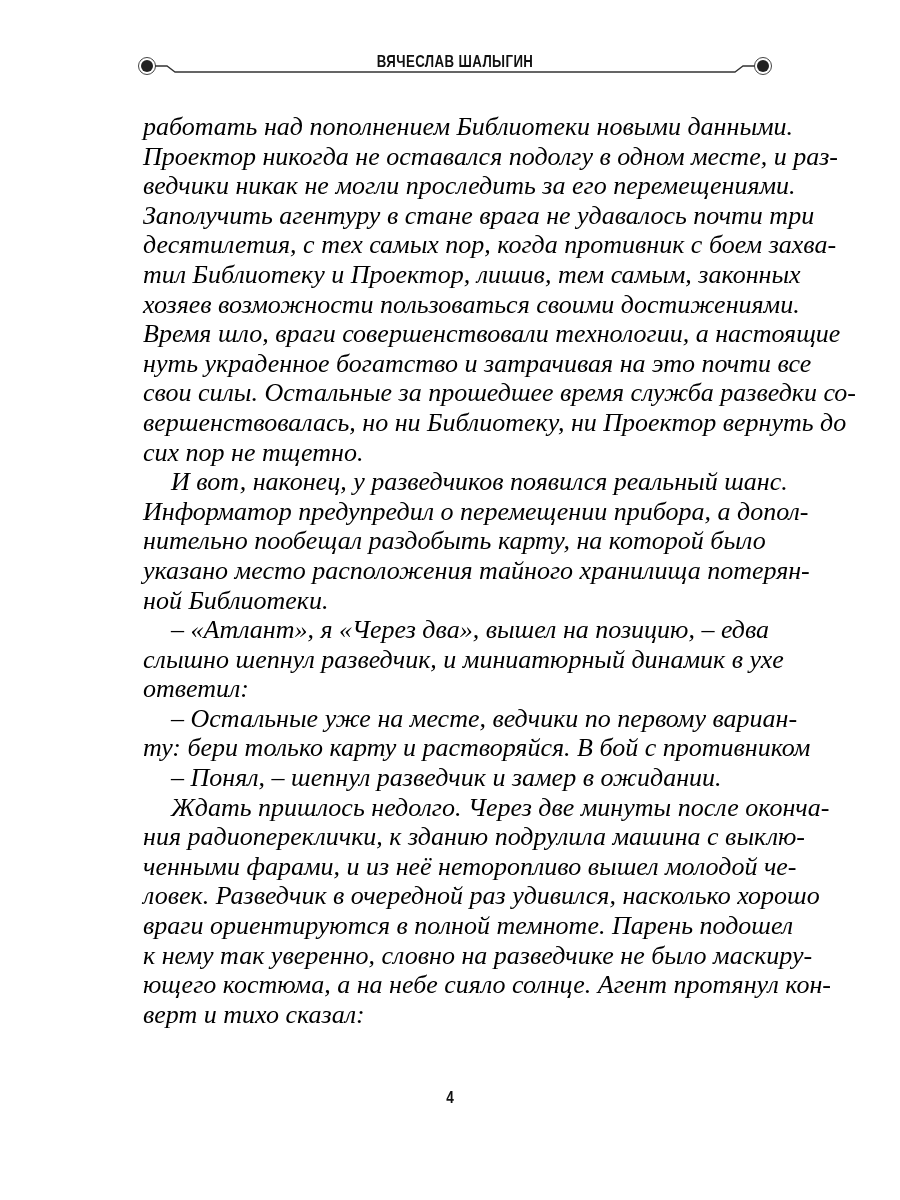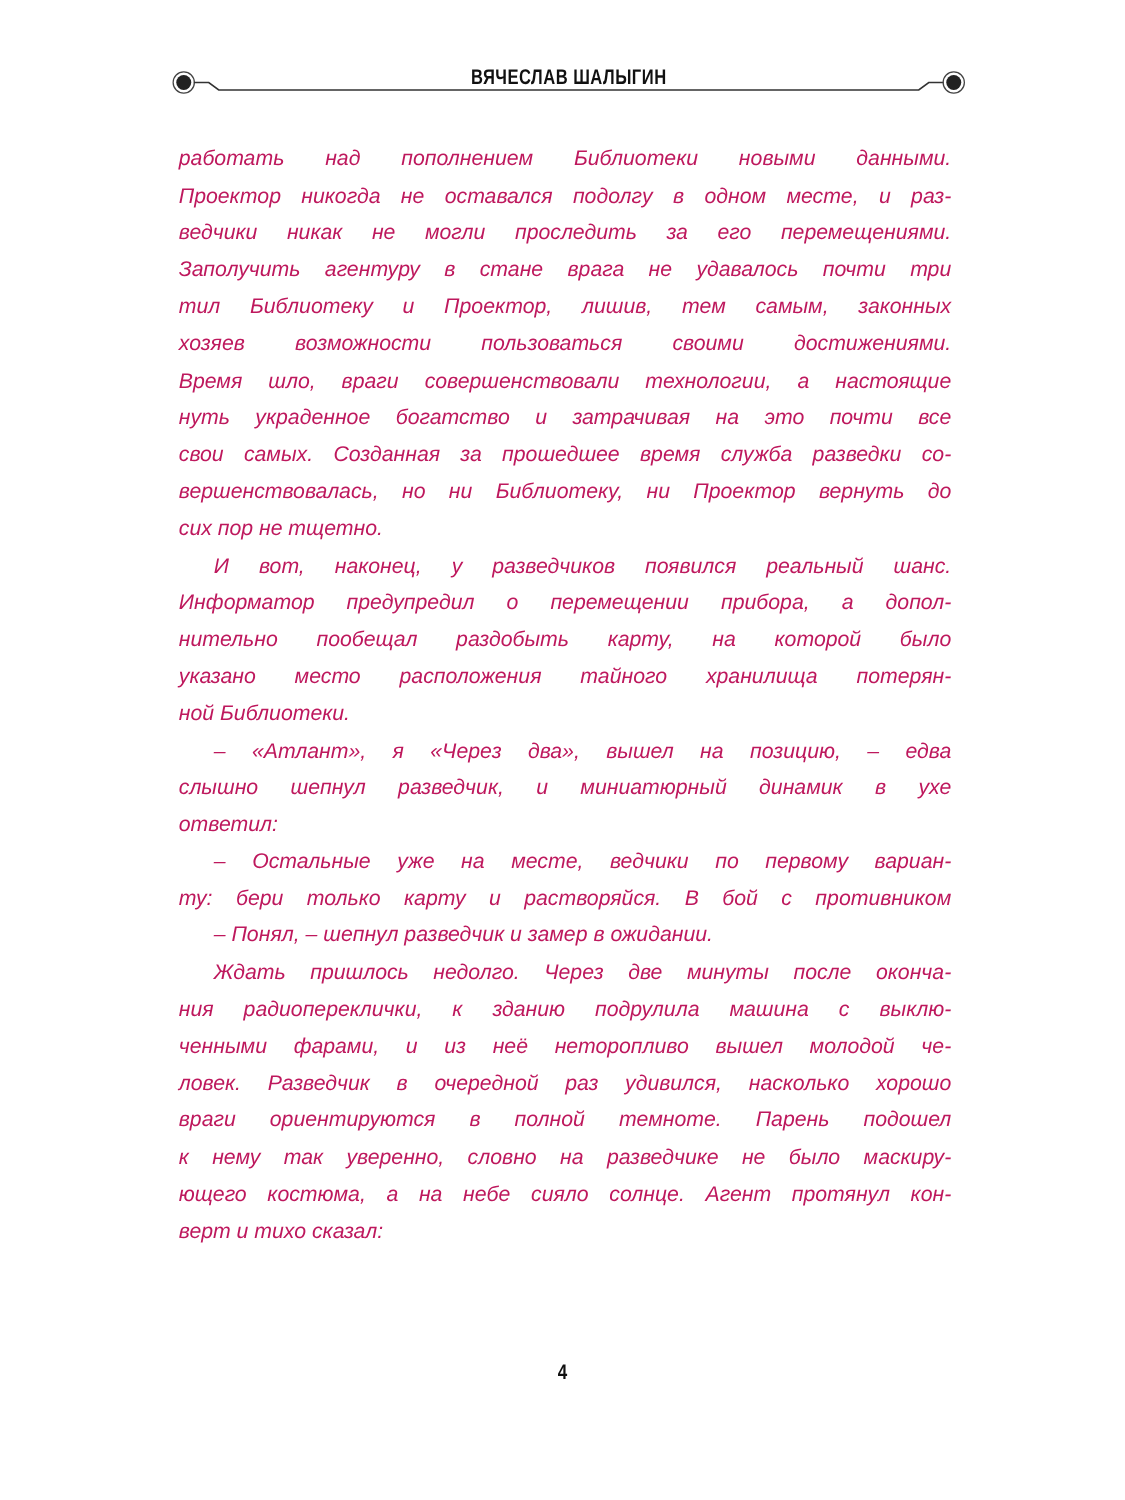--- a/index.html
+++ b/index.html
@@ -1,21 +1,21 @@
 <!DOCTYPE html>
 <html><head>
 <meta charset="utf-8">
 <style>
   html, body { margin: 0; padding: 0; background: #ffffff; }
   body { width: 900px; height: 1200px; position: relative; overflow: hidden; font-family: "DejaVu Serif", serif; color: #1a1a1a; }
   .header { position: absolute; top: 48px; left: 135px; width: 640px; height: 40px; }
   .header svg { position: absolute; left: 0; top: 0; }
   .header-title { position: absolute; left: 0; right: 0; top: 4px; text-align: center; font-family: "Liberation Sans", sans-serif; font-weight: bold; font-size: 17px; letter-spacing: 0.5px; transform: scaleX(0.78); color: #111; }
   .text-block { position: absolute; top: 112px; left: 143px; width: 618px; }
-  .line { height: 29.6px; line-height: 29.6px; font-family: Liberation Sans, sans-serif; font-style: italic; font-size: 17px; white-space: nowrap; text-align: justify; text-align-last: justify; color: #be185d; }
+  .line { height: 29.6px; line-height: 29.6px; font-family: Liberation Serif, serif; font-style: italic; font-size: 26px; white-space: nowrap; text-align: justify; text-align-last: justify; color: #000000; }
   .line.last { text-align-last: left; }
   .line.indent { padding-left: 28px; }
   .page-number { position: absolute; top: 1088px; left: 0; width: 900px; text-align: center; font-family: "Liberation Sans", sans-serif; font-weight: bold; font-size: 17px; transform: scaleX(0.8); color: #111; }
 </style>
 </head>
 <body>
 
 <div class="header">
   <svg width="640" height="40" viewBox="0 0 640 40">
     <circle cx="12" cy="18" r="6" fill="#222"></circle>
@@ -25,25 +25,26 @@
     <circle cx="628" cy="18" r="8.5" fill="none" stroke="#444" stroke-width="1"></circle>
   </svg>
   <div class="header-title">ВЯЧЕСЛАВ ШАЛЫГИН</div>
 </div>
 
 <div class="text-block" id="text-block">
     <div class="line">работать над пополнением Библиотеки новыми данными.</div>
     <div class="line">Проектор никогда не оставался подолгу в одном месте, и раз-</div>
     <div class="line">ведчики никак не могли проследить за его перемещениями.</div>
     <div class="line">Заполучить агентуру в стане врага не удавалось почти три</div>
+    <div class="line">десятилетия, с тех самых пор, когда противник с боем захва-</div>
     <div class="line">тил Библиотеку и Проектор, лишив, тем самым, законных</div>
     <div class="line">хозяев возможности пользоваться своими достижениями.</div>
     <div class="line">Время шло, враги совершенствовали технологии, а настоящие</div>
     <div class="line">нуть украденное богатство и затрачивая на это почти все</div>
-    <div class="line">свои самых. Созданная за прошедшее время служба разведки со-</div>
+    <div class="line">свои силы. Остальные за прошедшее время служба разведки со-</div>
     <div class="line">вершенствовалась, но ни Библиотеку, ни Проектор вернуть до</div>
     <div class="line last">сих пор не тщетно.</div>
     <div class="line indent">И вот, наконец, у разведчиков появился реальный шанс.</div>
     <div class="line">Информатор предупредил о перемещении прибора, а допол-</div>
     <div class="line">нительно пообещал раздобыть карту, на которой было</div>
     <div class="line">указано место расположения тайного хранилища потерян-</div>
     <div class="line last">ной Библиотеки.</div>
     <div class="line indent">– «Атлант», я «Через два», вышел на позицию, – едва</div>
     <div class="line">слышно шепнул разведчик, и миниатюрный динамик в ухе</div>
     <div class="line last">ответил:</div>

